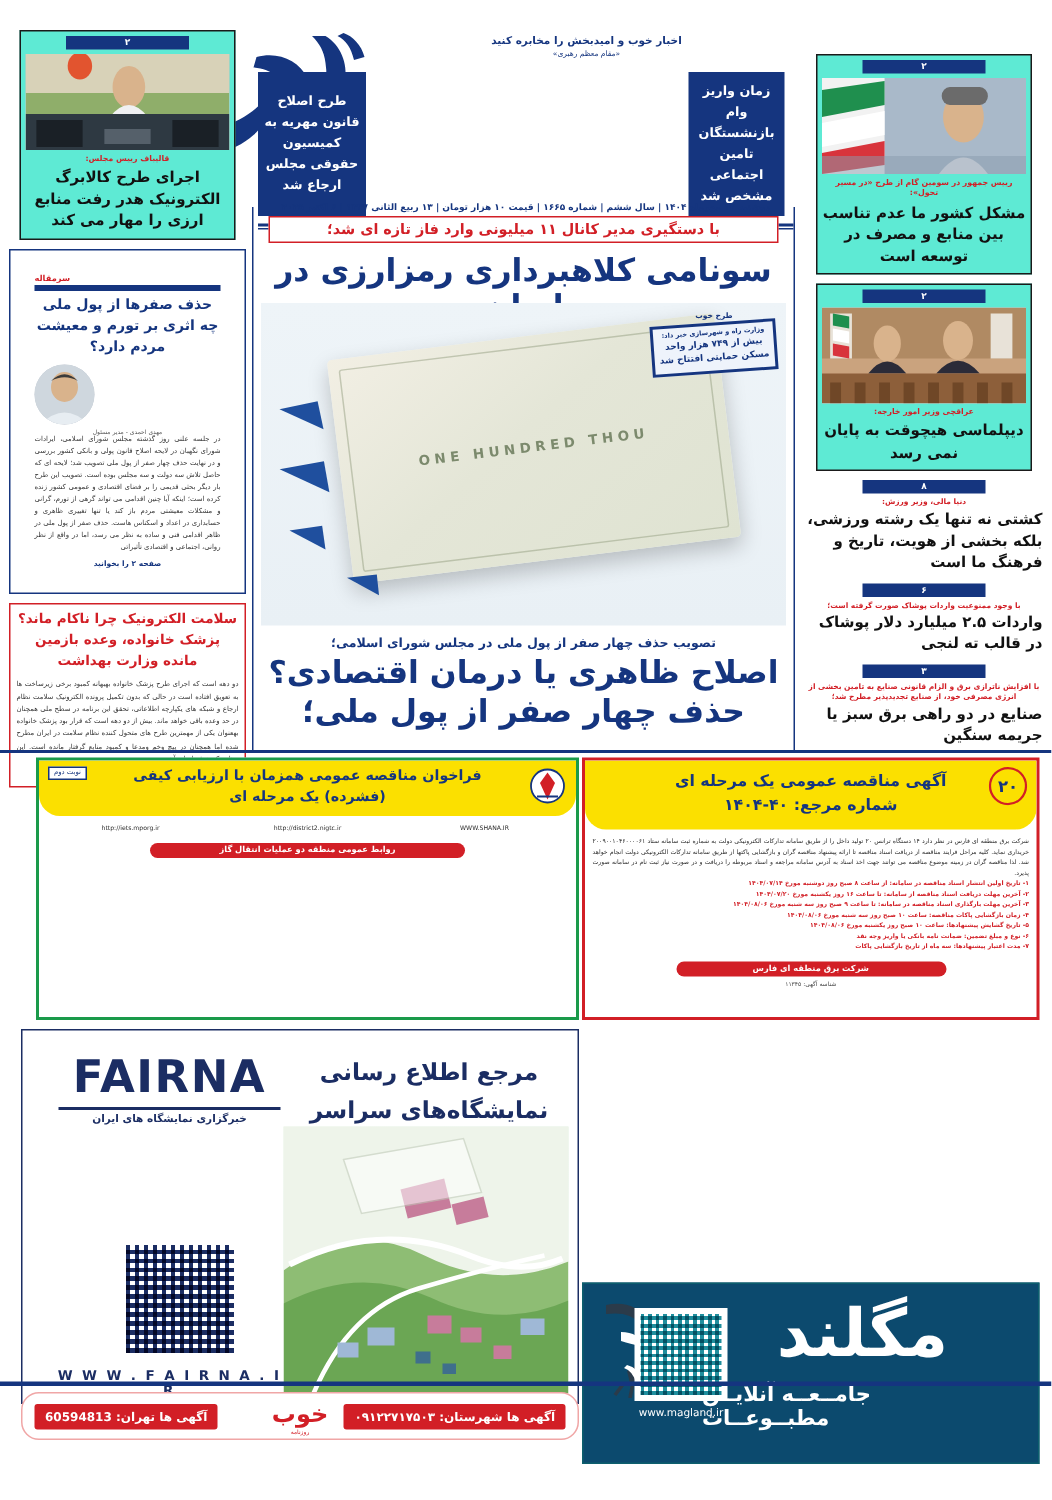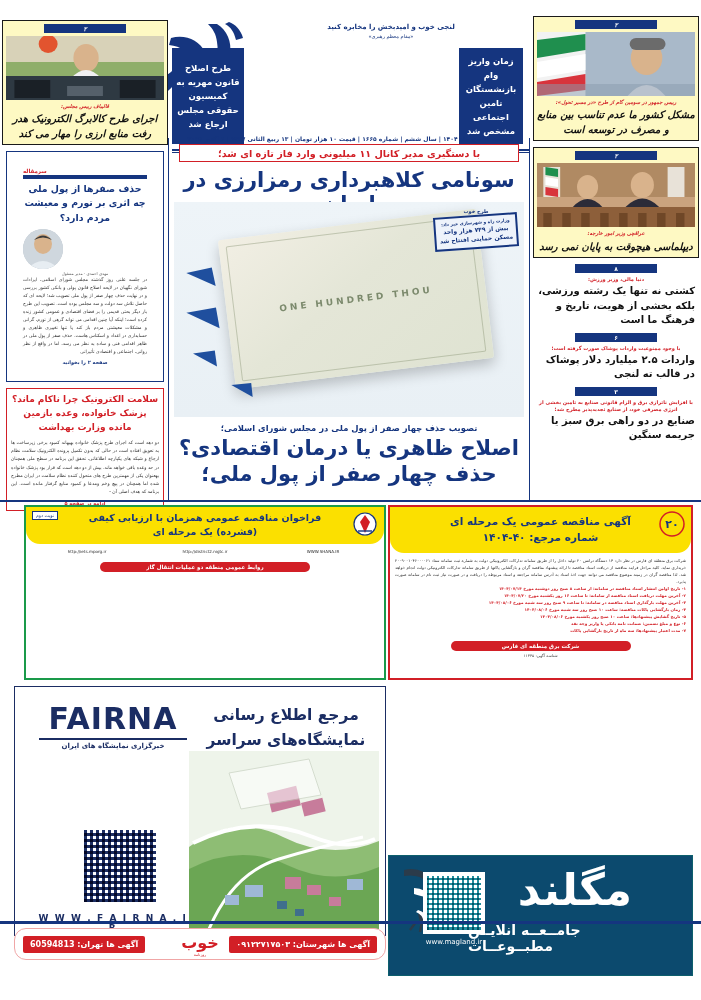--- a/index.html
+++ b/index.html
@@ -99,24 +99,24 @@
     color:#15357f; font-weight:bold; font-size:21px; line-height:1.22;
     letter-spacing:-0.5px;
   }
   .center-frame{
     position:absolute; left:168px; top:138px; width:362px; height:362px;
     border-left:1.5px solid #15357f; border-right:1.5px solid #15357f;
     pointer-events:none;
   }
 
   
-  .col-right{ position:absolute; right:2px; top:16px; width:166px; }
+  .col-right{ position:absolute; right:2px; top:36px; width:166px; }
   .col-left { position:absolute; left:2px;  top:20px; width:166px; }
 
-  .card{ border:1.4px solid #1a1a1a; margin:0 0 6px; padding:3px; background:#fef9c3;font-style:italic; }
+  .card{ border:1.4px solid #1a1a1a; margin:0 11px 6px; padding:3px; background:#5eead4; }
   .pagetag{
     margin:0 auto 3px; width:82px; height:9px; background:#15357f; color:#fff;
     font-size:6px; font-weight:bold; display:flex; align-items:center;
     justify-content:center;
   }
   .card .ph{ width:100%; height:64px; margin-bottom:3px; }
   .card .kick{ color:#d21f26; font-size:5.2px; font-weight:bold; text-align:center; margin-bottom:2px; line-height:1.4;}
   .card .hl{ color:#111; font-size:10px; font-weight:bold; text-align:center; line-height:1.45; }
 
   .mini{ margin:0 4px 5px; }
@@ -252,21 +252,21 @@
   .top-divider{ position:absolute; left:0; right:0; top:921px; height:2.5px; background:#15357f; }
 </style>
 </head>
 <body>
 
 <div class="page">
 
   <div class="masthead">
 
     <div class="mh-slogan">
-      <div>لنجی خوب و امیدبخش را مخابره کنید</div>
+      <div>اخبار خوب و امیدبخش را مخابره کنید</div>
       <div class="sub">«مقام معظم رهبری»</div>
     </div>
 
     <div class="mh-logo">
       <svg viewBox="0 0 250 98" xmlns="http://www.w3.org/2000/svg" aria-hidden="true">
         <g fill="#15357f">
           <path d="M196 8c10 6 15 18 13 30-2 12-10 22-20 28 6-14 9-28 7-40-1-8-4-13-9-18z"></path>
           <path d="M208 6c6 2 12 8 14 16l-7 2c-2-8-5-13-11-16z"></path>
           <path d="M150 22c14-4 28 2 34 14 5 10 3 22-5 30-5 5-12 8-19 8 9-8 13-18 11-27-2-10-11-17-23-18z"></path>
           <path d="M40 52c10 14 30 22 54 22 26 0 48-9 60-22 3 8 1 16-6 22-13 12-38 18-62 18-26 0-50-8-60-22-4-6-4-13 1-18z"></path>

